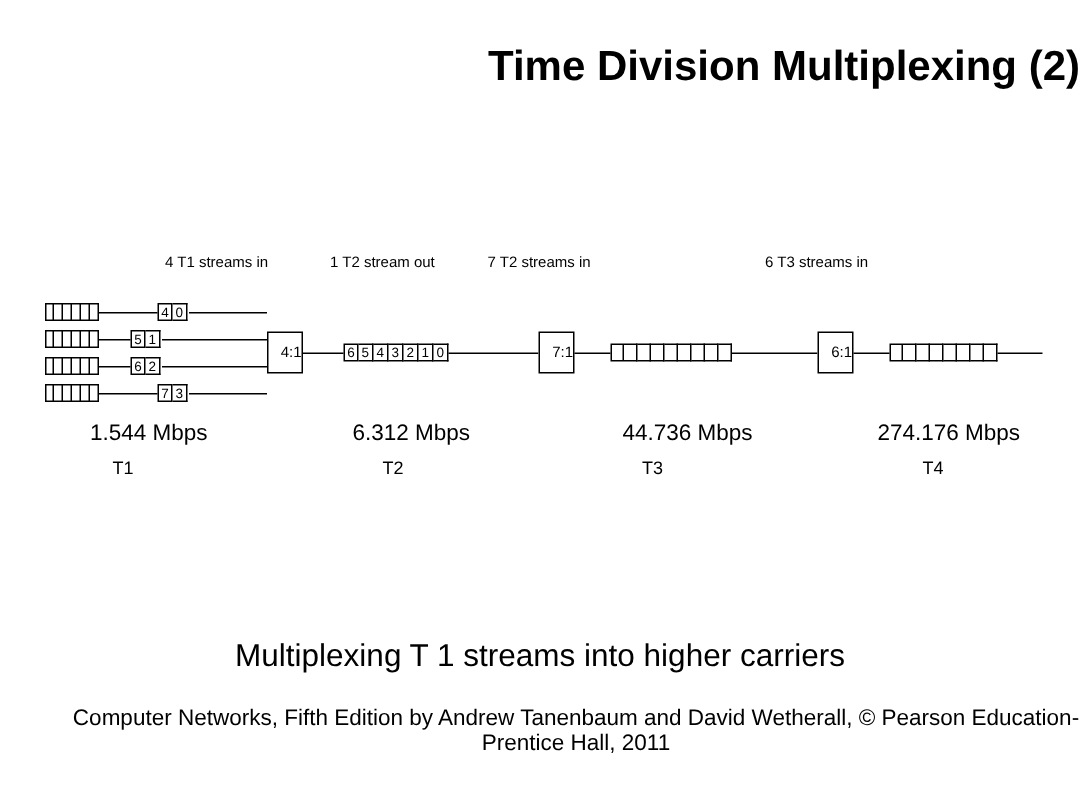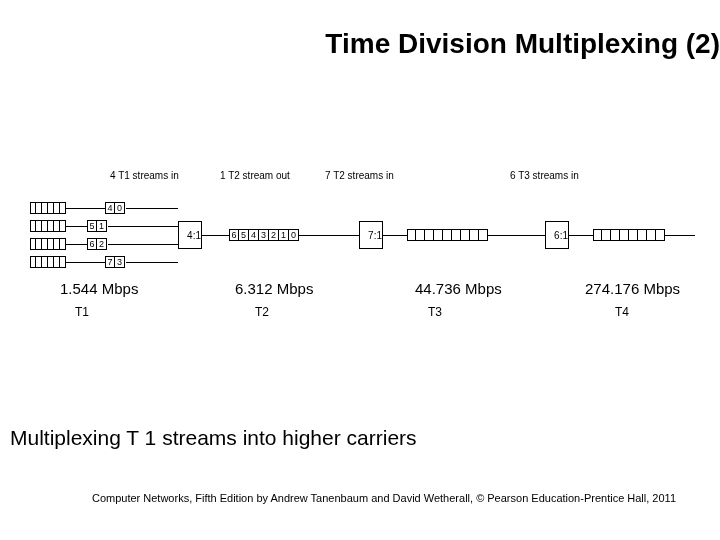--- a/index.html
+++ b/index.html
@@ -17,32 +17,31 @@
     font-size: 28px;
     text-align: right;
     padding-top: 28px;
     font-weight: bold;
   }
   .subtitle {
     position: absolute;
     font-size: 21px;
     left: 0;
     right: 0;
-    text-align: left;
+    text-align: center;
     bottom: 90px;
     font-weight: normal;
-    padding-left: 10px;
   }
   .footer {
     position: absolute;
     bottom: 36px;
     left: 0;
     right: 0;
     text-align: center;
-    font-size: 11px;
+    font-size: 15px;
     margin-left: 48px;
   }
   .diagram {
     position: absolute;
     top: 170px;
     left: 0;
     width: 720px;
     height: 200px;
   }
   .diagram * { position: absolute; font-size: 10px; }

